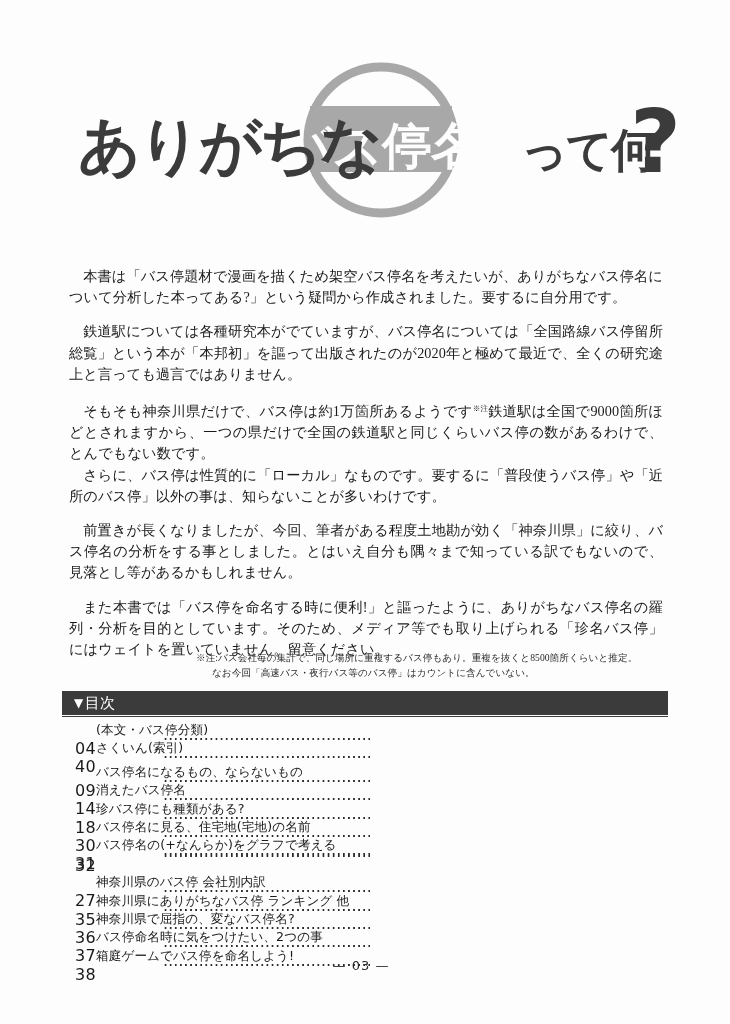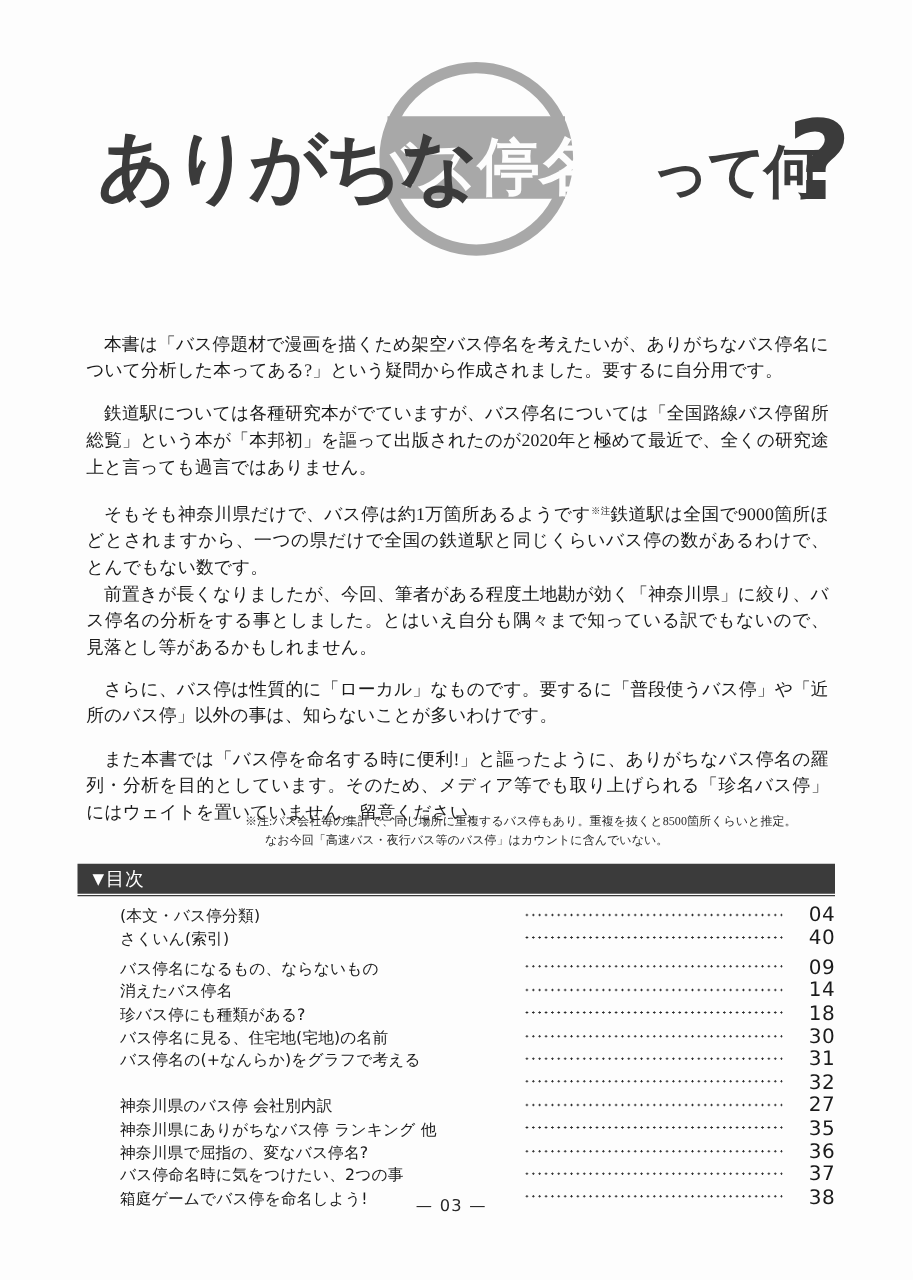--- a/index.html
+++ b/index.html
@@ -20,21 +20,21 @@
   .page {
     position: absolute;
     inset: 0;
     background: #fdfdfd;
   }
 
   
   .title-banner {
     position: absolute;
     left: 0;
-    top: 49px;
+    top: 62px;
     width: 594px;
     height: 160px;
   }
   .title-svg {
     display: block;
     width: 730px;
     height: 160px;
   }
 
   
@@ -118,20 +118,21 @@
   }
   .toc-group + .toc-group {
   }
   .toc-row {
     display: flex;
     align-items: baseline;
     height: 18.4px;
     font-family: "DejaVu Sans", "Liberation Sans", sans-serif;
     font-size: 12.6px;
     color: #1a1a1a;
+    flex-direction: column;
   }
   .toc-label {
     padding-left: 34px;
     white-space: nowrap;
     letter-spacing: 0.1px;
   }
   .toc-leader {
     flex: 1 1 auto;
     position: relative;
     height: 1px;
@@ -205,23 +206,23 @@
   <div class="body-copy">
 
     <p class="para">本書は「バス停題材で漫画を描くため架空バス停名を考えたいが、ありがちなバス停名について分析した本ってある?」という疑問から作成されました。要するに自分用です。</p>
 
     <p class="para">鉄道駅については各種研究本がでていますが、バス停名については「全国路線バス停留所総覧」という本が「本邦初」を謳って出版されたのが2020年と極めて最近で、全くの研究途上と言っても過言ではありません。</p>
 
     <p class="para tight">
       <span>そもそも神奈川県だけで、バス停は約1万箇所あるようです</span><span class="note-mark">※注</span><span>鉄道駅は全国で9000箇所ほどとされますから、一つの県だけで全国の鉄道駅と同じくらいバス停の数があるわけで、とんでもない数です。</span>
     </p>
 
+    <p class="para">さらに、バス停は性質的に「ローカル」なものです。要するに「普段使うバス停」や「近所のバス停」以外の事は、知らないことが多いわけです。</p>
+
     <p class="para">前置きが長くなりましたが、今回、筆者がある程度土地勘が効く「神奈川県」に絞り、バス停名の分析をする事としました。とはいえ自分も隅々まで知っている訳でもないので、見落とし等があるかもしれません。</p>
-
-    <p class="para">さらに、バス停は性質的に「ローカル」なものです。要するに「普段使うバス停」や「近所のバス停」以外の事は、知らないことが多いわけです。</p>
 
     <p class="para">また本書では「バス停を命名する時に便利!」と謳ったように、ありがちなバス停名の羅列・分析を目的としています。そのため、メディア等でも取り上げられる「珍名バス停」にはウェイトを置いていません。留意ください。</p>
   </div>
 
   <div class="footnote">
     <span class="fn-line">※注:バス会社毎の集計で、同じ場所に重複するバス停もあり。重複を抜くと8500箇所くらいと推定。</span>
     <span class="fn-line indent">なお今回「高速バス・夜行バス等のバス停」はカウントに含んでいない。</span>
   </div>
 
   <div class="toc">

